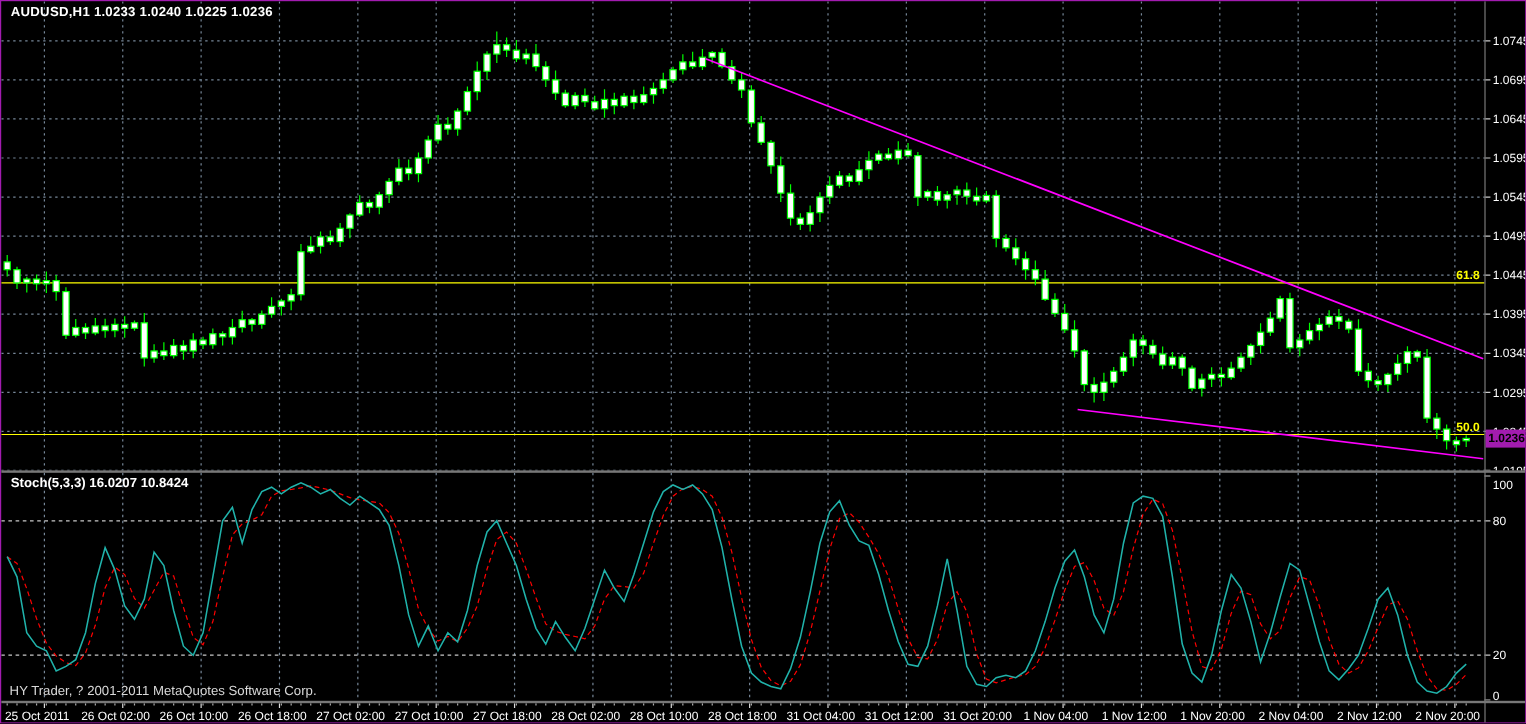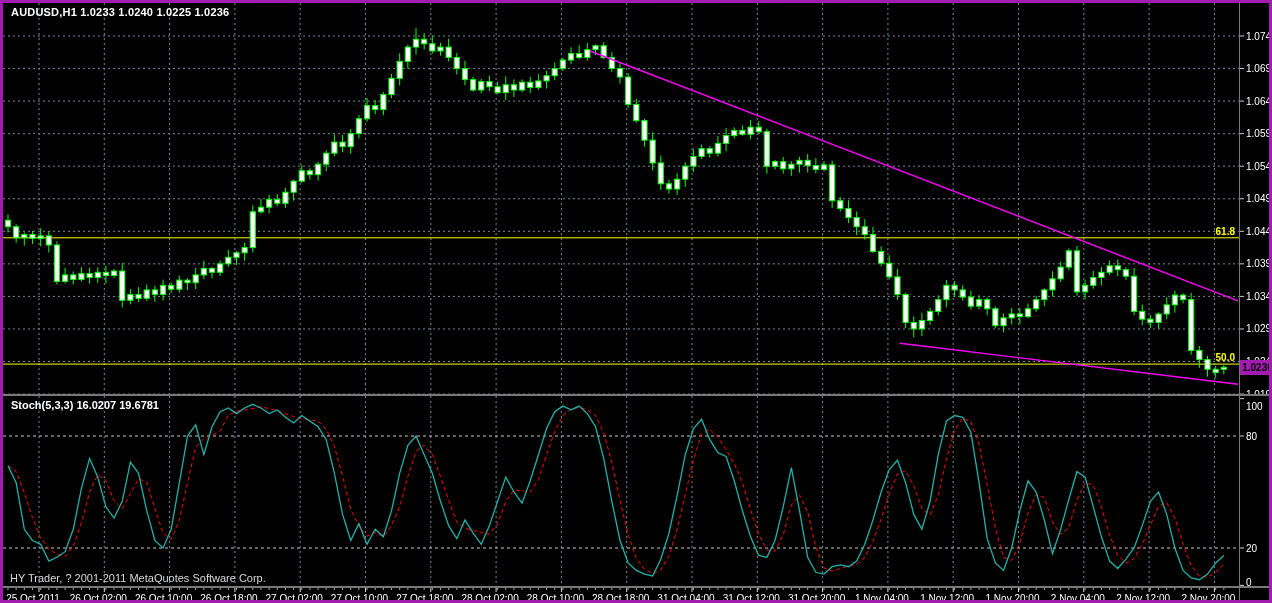--- a/index.html
+++ b/index.html
@@ -1,19 +1,19 @@
 <!DOCTYPE html>
 <html><head>
 <meta charset="utf-8">
 <style>
   html,body{margin:0;padding:0;background:#000;}
   #terminal{
     position:relative;width:1272px;height:603px;background:#000;
     font-family:"Liberation Sans",sans-serif;overflow:hidden;
-    border:3px solid #a21caf;box-sizing:border-box;
+    border:1px solid #a21caf;box-sizing:border-box;
   }
   svg{display:block;position:absolute;left:0;}
   svg text{font-family:"Liberation Sans",sans-serif;}
   #main-svg{top:0;}
   #stoch-svg{top:393px;}
   #axis-svg{top:585px;}
   .hsep{position:absolute;left:0;width:1272px;height:2px;background:#787878;}
   #sep-main{top:391px;}
   #sep-stoch{top:583px;}
   #vsep{position:absolute;top:0;left:1236px;width:1px;height:603px;background:#787878;}
@@ -694,21 +694,21 @@
         <rect x="1210.0800000000002" y="366.31199999999944" width="5.2" height="3.2550000000010755" fill="#ffffff" stroke="#00ff00" stroke-width="1"></rect>
       </g>
       <g>
         <line x1="1220.84" y1="361.75499999999994" x2="1220.84" y2="371.5200000000003" stroke="#00ff00" stroke-width="1"></line>
         <rect x="1218.24" y="364.35899999999964" width="5.2" height="1.952999999999804" fill="#ffffff" stroke="#00ff00" stroke-width="1"></rect>
       </g>
       <line x1="587" y1="47.9729999999998" x2="1235" y2="297.9569999999997" stroke="#ff00ff" stroke-width="1.4"></line>
       <line x1="897" y1="340.2719999999994" x2="1235" y2="381.28500000000065" stroke="#ff00ff" stroke-width="1.4"></line>
     </svg>
   <div id="sep-main" class="hsep"></div>
-  <div id="stoch-label">Stoch(5,3,3) 16.0207 19.6781</div>
+  <div id="stoch-label">Stoch(5,3,3) 16.0207 10.8424</div>
   <svg id="stoch-svg" width="1272" height="190">
       <line x1="36" y1="0" x2="36" y2="190" stroke="#778899" stroke-width="1" stroke-dasharray="2,3"></line>
       <line x1="101.3" y1="0" x2="101.3" y2="190" stroke="#778899" stroke-width="1" stroke-dasharray="2,3"></line>
       <line x1="166.6" y1="0" x2="166.6" y2="190" stroke="#778899" stroke-width="1" stroke-dasharray="2,3"></line>
       <line x1="231.89999999999998" y1="0" x2="231.89999999999998" y2="190" stroke="#778899" stroke-width="1" stroke-dasharray="2,3"></line>
       <line x1="297.2" y1="0" x2="297.2" y2="190" stroke="#778899" stroke-width="1" stroke-dasharray="2,3"></line>
       <line x1="362.5" y1="0" x2="362.5" y2="190" stroke="#778899" stroke-width="1" stroke-dasharray="2,3"></line>
       <line x1="427.79999999999995" y1="0" x2="427.79999999999995" y2="190" stroke="#778899" stroke-width="1" stroke-dasharray="2,3"></line>
       <line x1="493.09999999999997" y1="0" x2="493.09999999999997" y2="190" stroke="#778899" stroke-width="1" stroke-dasharray="2,3"></line>
       <line x1="558.4" y1="0" x2="558.4" y2="190" stroke="#778899" stroke-width="1" stroke-dasharray="2,3"></line>

